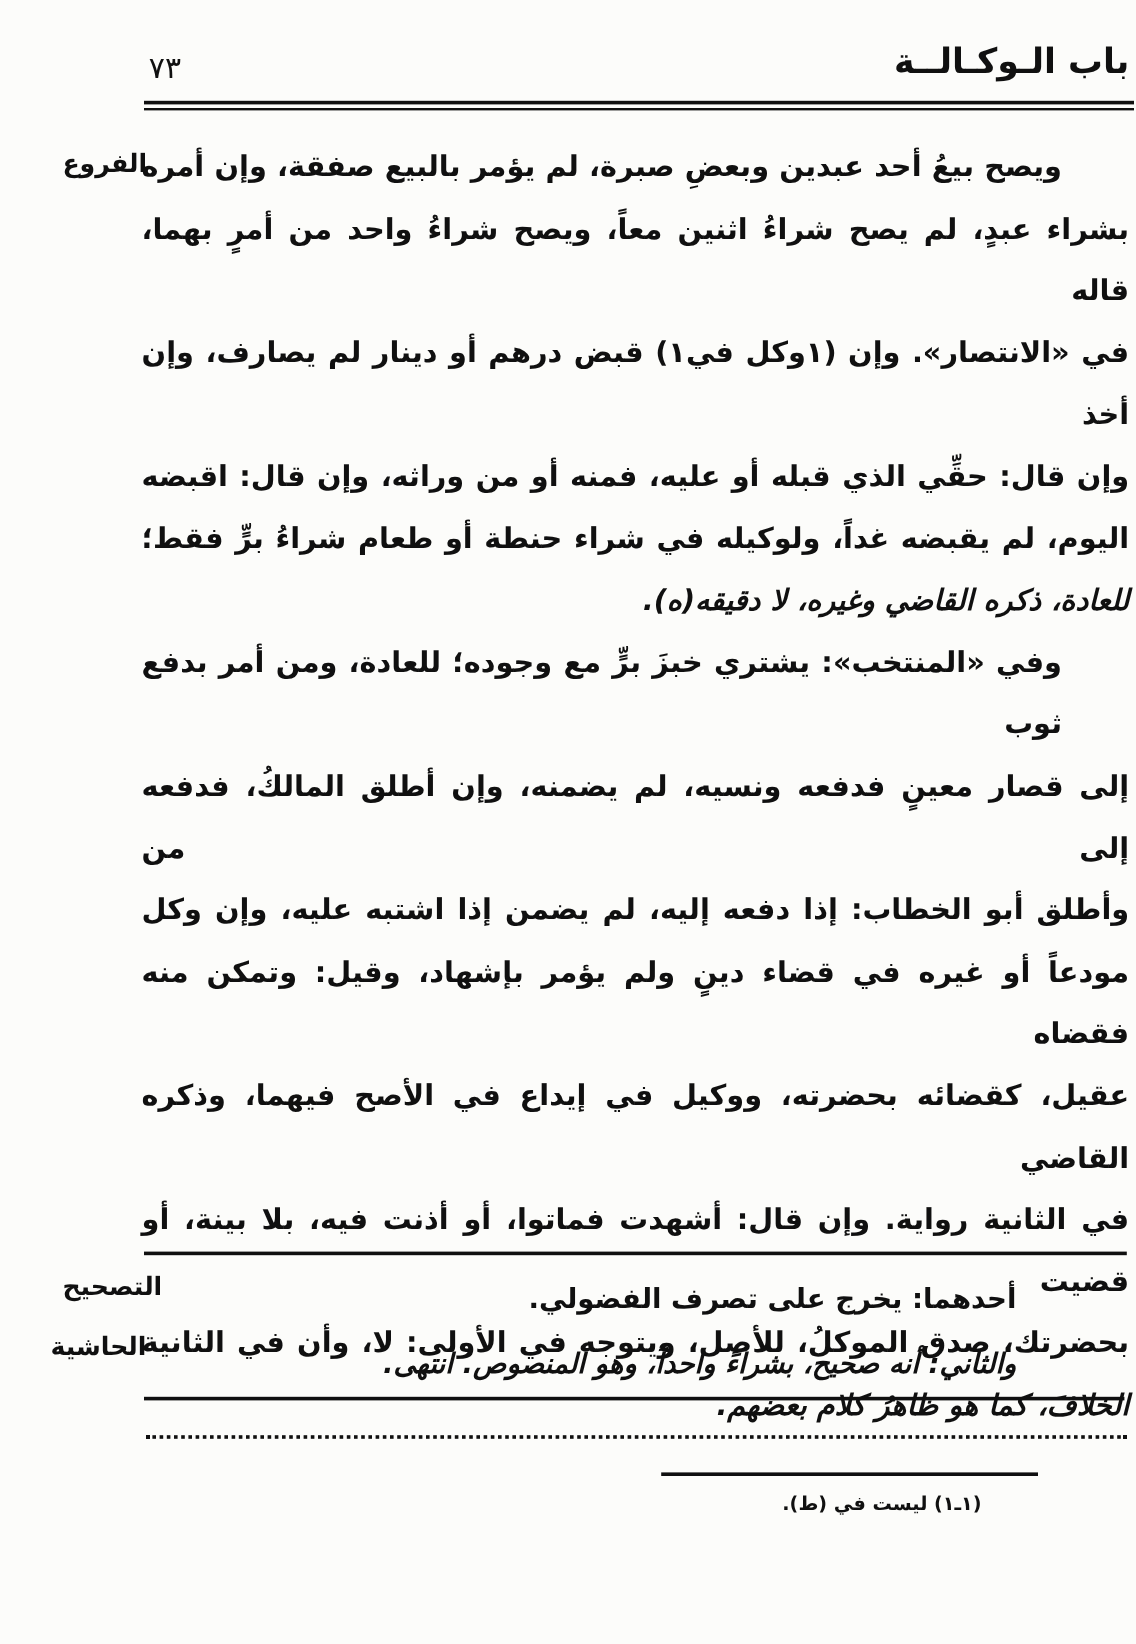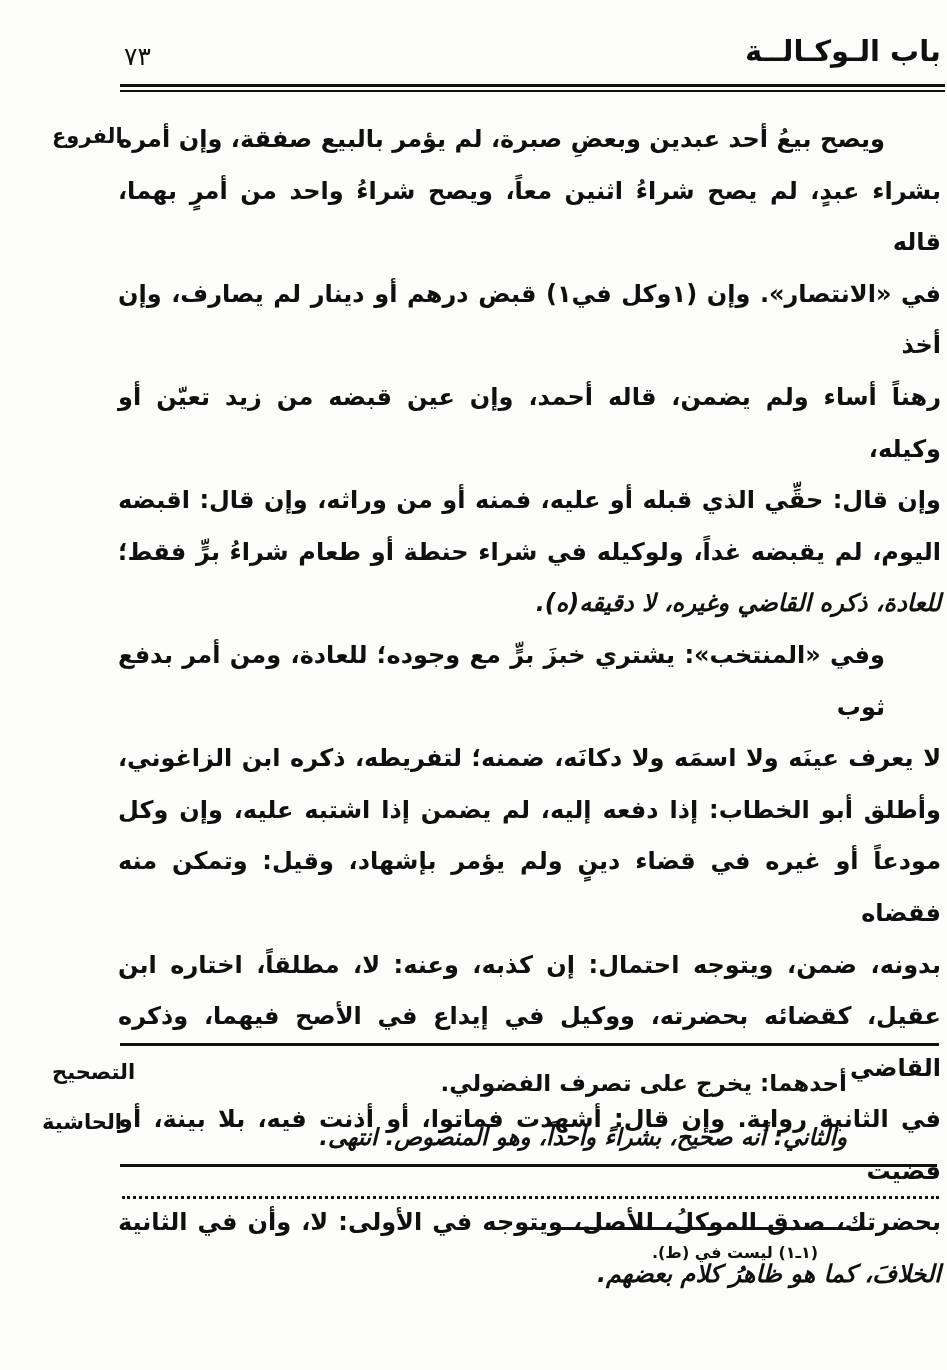--- a/index.html
+++ b/index.html
@@ -84,31 +84,29 @@
 
   <div id="lbl-furu" class="margin-label">الفروع</div>
   <div id="lbl-tashih" class="margin-label">التصحيح</div>
   <div id="lbl-hashiya" class="margin-label">الحاشية</div>
 
   <div class="body-text">
     <div class="para">
         <div class="bline first">ويصح بيعُ أحد عبدين وبعضِ صبرة، لم يؤمر بالبيع صفقة، وإن أمره</div>
         <div class="bline">بشراء عبدٍ، لم يصح شراءُ اثنين معاً، ويصح شراءُ واحد من أمرٍ بهما، قاله</div>
         <div class="bline">في «الانتصار». وإن (١وكل في١) قبض درهم أو دينار لم يصارف، وإن أخذ</div>
-        <div class="bline">رهناً أساء ولم يضمن، قاله أحمد، وإن عين قبضه من زيد تعيّن أو وكيله،</div>
         <div class="bline">وإن قال: حقِّي الذي قبله أو عليه، فمنه أو من وراثه، وإن قال: اقبضه</div>
         <div class="bline">اليوم، لم يقبضه غداً، ولوكيله في شراء حنطة أو طعام شراءُ برٍّ فقط؛</div>
         <div class="bline last">للعادة، ذكره القاضي وغيره، لا دقيقه(ه).</div>
       </div>
     <div class="para">
         <div class="bline first">وفي «المنتخب»: يشتري خبزَ برٍّ مع وجوده؛ للعادة، ومن أمر بدفع ثوب</div>
-        <div class="bline">لا يعرف عينَه ولا اسمَه ولا دكانَه، ضمنه؛ لتفريطه، ذكره ابن الزاغوني،</div>
+        <div class="bline">إلى قصار معينٍ فدفعه ونسيه، لم يضمنه، وإن أطلق المالكُ، فدفعه إلى من</div>
         <div class="bline">وأطلق أبو الخطاب: إذا دفعه إليه، لم يضمن إذا اشتبه عليه، وإن وكل</div>
         <div class="bline">مودعاً أو غيره في قضاء دينٍ ولم يؤمر بإشهاد، وقيل: وتمكن منه فقضاه</div>
-        <div class="bline">بدونه، ضمن، ويتوجه احتمال: إن كذبه، وعنه: لا، مطلقاً، اختاره ابن</div>
         <div class="bline">عقيل، كقضائه بحضرته، ووكيل في إيداع في الأصح فيهما، وذكره القاضي</div>
         <div class="bline">في الثانية رواية. وإن قال: أشهدت فماتوا، أو أذنت فيه، بلا بينة، أو قضيت</div>
         <div class="bline">بحضرتك، صدق الموكلُ، للأصل، ويتوجه في الأولى: لا، وأن في الثانية</div>
         <div class="bline last">الخلافَ، كما هو ظاهرُ كلام بعضهم.</div>
       </div>
 
   </div>
 
   <div id="rule-body-bottom" class="rule"></div>
 

